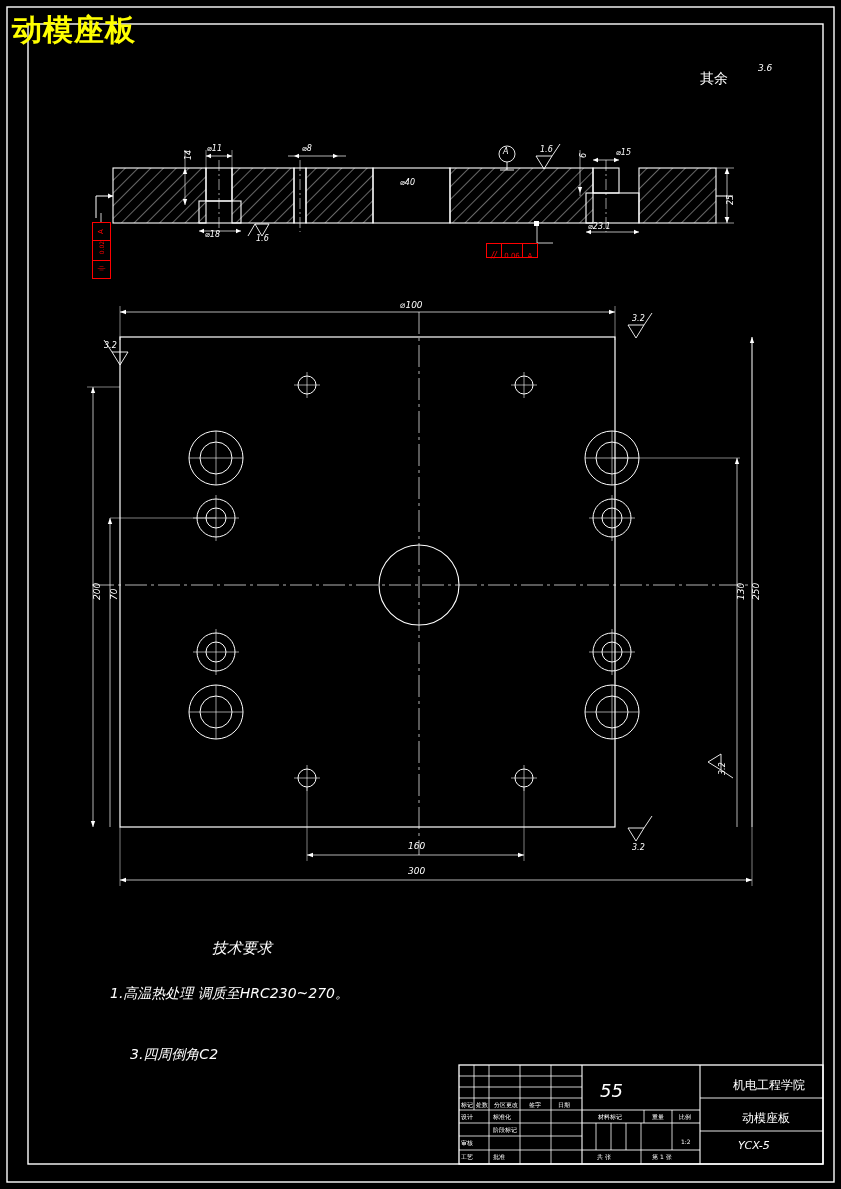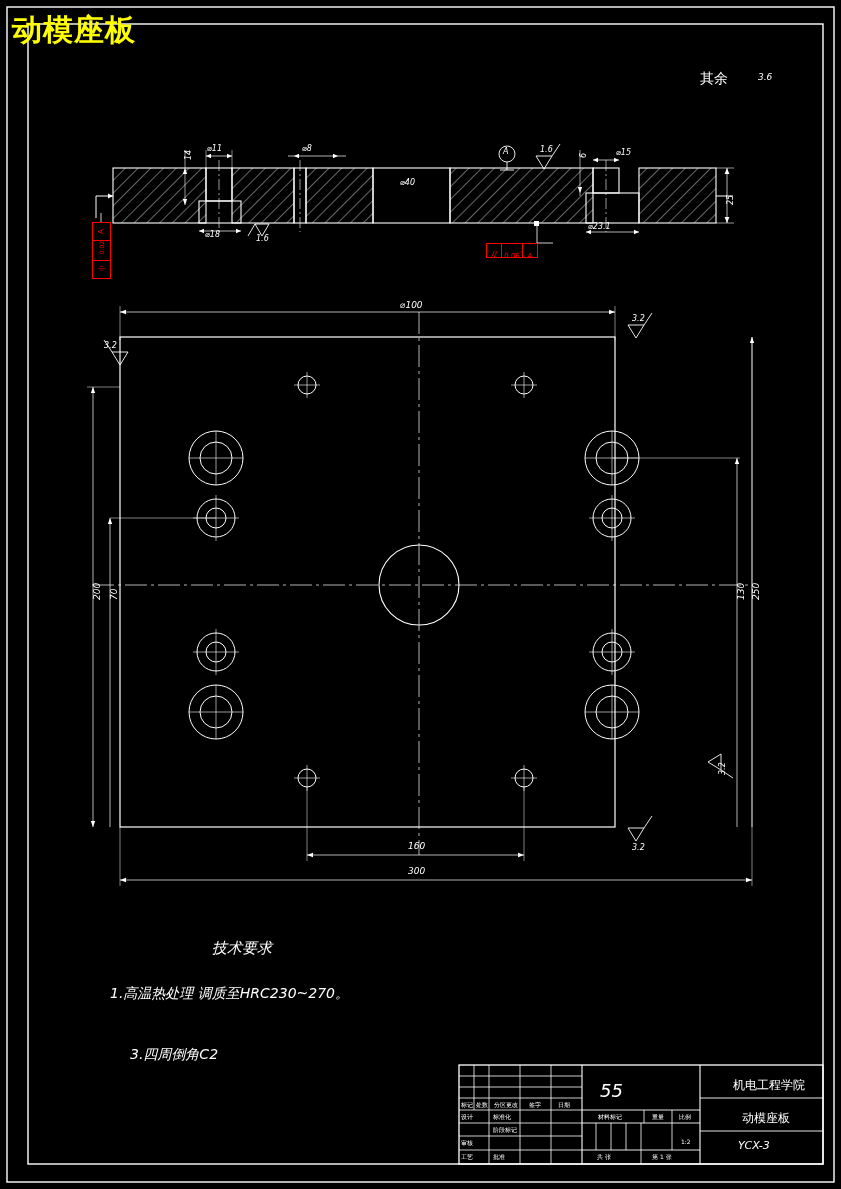--- a/index.html
+++ b/index.html
@@ -282,21 +282,21 @@
       <line x1="641" y1="1150" x2="641" y2="1164" stroke="#fff" stroke-width="0.8"></line>
 
       <line x1="700" y1="1098" x2="823" y2="1098" stroke="#fff" stroke-width="0.9"></line>
       <line x1="700" y1="1131" x2="823" y2="1131" stroke="#fff" stroke-width="0.9"></line>
     </g>
   </svg>
 
   <div class="ttl">动模座板</div>
 
   <div class="t cn" style="left:700px;top:70px;font-size:14px;">其余</div>
-  <div class="t dim9" style="left:758px;top:72px;font-style:italic;">3.6</div>
+  <div class="t dim9" style="left:758px;top:63px;font-style:italic;">3.6</div>
 
   <div class="t dim" style="left:207px;top:144px;">⌀11</div>
   <div class="t dim" style="left:205px;top:230px;">⌀18</div>
   <div class="t dim" style="left:302px;top:144px;">⌀8</div>
   <div class="t dim" style="left:400px;top:178px;">⌀40</div>
   <div class="t dim" style="left:616px;top:148px;">⌀15</div>
   <div class="t dim" style="left:588px;top:222px;">⌀23.1</div>
   <div class="t dim rot90" style="left:726px;top:205px;">25</div>
   <div class="t dim rot90" style="left:184px;top:160px;">14</div>
   <div class="t dim rot90" style="left:579px;top:158px;">6</div>
@@ -345,21 +345,21 @@
   <div class="t dim rot90" style="left:718px;top:775px;">3.2</div>
   <div class="t dim" style="left:632px;top:843px;">3.2</div>
 
   <div class="t cn req-h" style="left:212px;top:939px;">技术要求</div>
   <div class="t cn req" style="left:110px;top:985px;text-align:right;">1.高温热处理 调质至HRC230~270。</div>
   <div class="t cn req" style="left:130px;top:1046px;">3.四周倒角C2</div>
 
   <div class="t tb-big" style="left:600px;top:1080px;">55</div>
   <div class="t cn tb-md" style="left:733px;top:1077px;">机电工程学院</div>
   <div class="t cn tb-md" style="left:742px;top:1110px;">动模座板</div>
-  <div class="t tb-it" style="left:738px;top:1139px;">YCX-3</div>
+  <div class="t tb-it" style="left:738px;top:1139px;">YCX-5</div>
 
   <div class="t cn tbtxt" style="left:461px;top:1101px;">标记</div>
   <div class="t cn tbtxt" style="left:476px;top:1101px;">处数</div>
   <div class="t cn tbtxt" style="left:494px;top:1101px;">分区更改</div>
   <div class="t cn tbtxt" style="left:529px;top:1101px;">签字</div>
   <div class="t cn tbtxt" style="left:558px;top:1101px;">日期</div>
 
   <div class="t cn tbtxt" style="left:461px;top:1113px;">设计</div>
   <div class="t cn tbtxt" style="left:493px;top:1113px;">标准化</div>
   <div class="t cn tbtxt" style="left:493px;top:1126px;">阶段标记</div>

